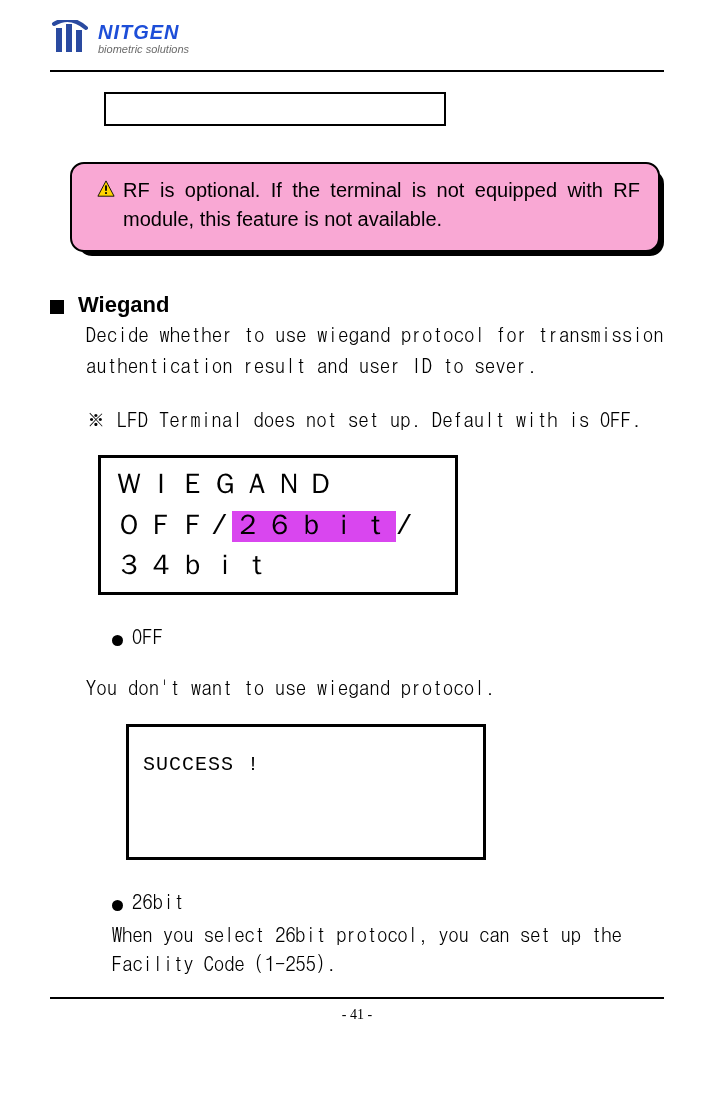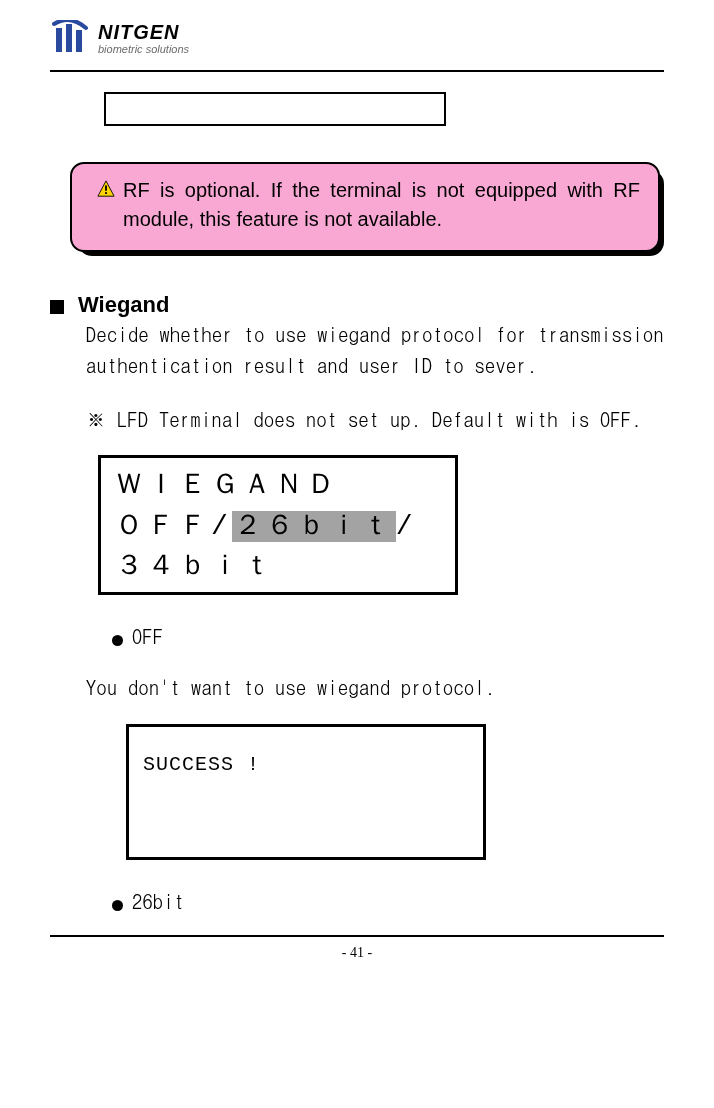--- a/index.html
+++ b/index.html
@@ -39,21 +39,21 @@
     height: 36px;
     position: relative;
   }
   .logo-box svg { width: 40px; height: 36px; }
   .brand-primary {
     font-family: Arial, sans-serif;
     font-style: italic;
     font-weight: bold;
     font-size: 20px;
     letter-spacing: 1px;
-    color: #000000;
+    color: #1d4ed8;
     line-height: 1;
   }
   .brand-secondary {
     font-family: Arial, sans-serif;
     font-style: italic;
     font-size: 11px;
     color: #6b6b6b;
     line-height: 1;
     margin-top: 2px;
   }
@@ -149,21 +149,21 @@
     height: 136px;
     border: 3px solid #000;
     box-sizing: border-box;
     padding: 24px 14px;
     font-family: "Malgun Gothic","Courier New", monospace;
     font-size: 20px;
     line-height: 1.4;
     letter-spacing: 1px;
   }
   .lcd-highlight {
-    background: #a3a3a3;
+    background: #d946ef;
     padding: 0 2px;
   }
   .sub-bullet-row {
     display: flex;
     align-items: baseline;
     gap: 9px;
     margin-left: 62px;
     margin-top: 26px;
     font-family: "Malgun Gothic","DotumChe", sans-serif;
     font-size: 20px;
@@ -253,17 +253,18 @@
     <div class="sub-body">You don't want to use wiegand protocol.</div>
 
     <div class="lcd-box2">
       <div>SUCCESS !</div>
     </div>
 
     <div class="sub-bullet-row">
       <div class="round-bullet"></div>
       <div>26bit</div>
     </div>
+    <div class="sub-body-after">When you select 26bit protocol, you can set up the Facility Code (1-255).</div>
   </div>
 
   <hr class="hr-bot">
   <div class="footer">- 41 -</div>
 </div>
 
 </body></html>

